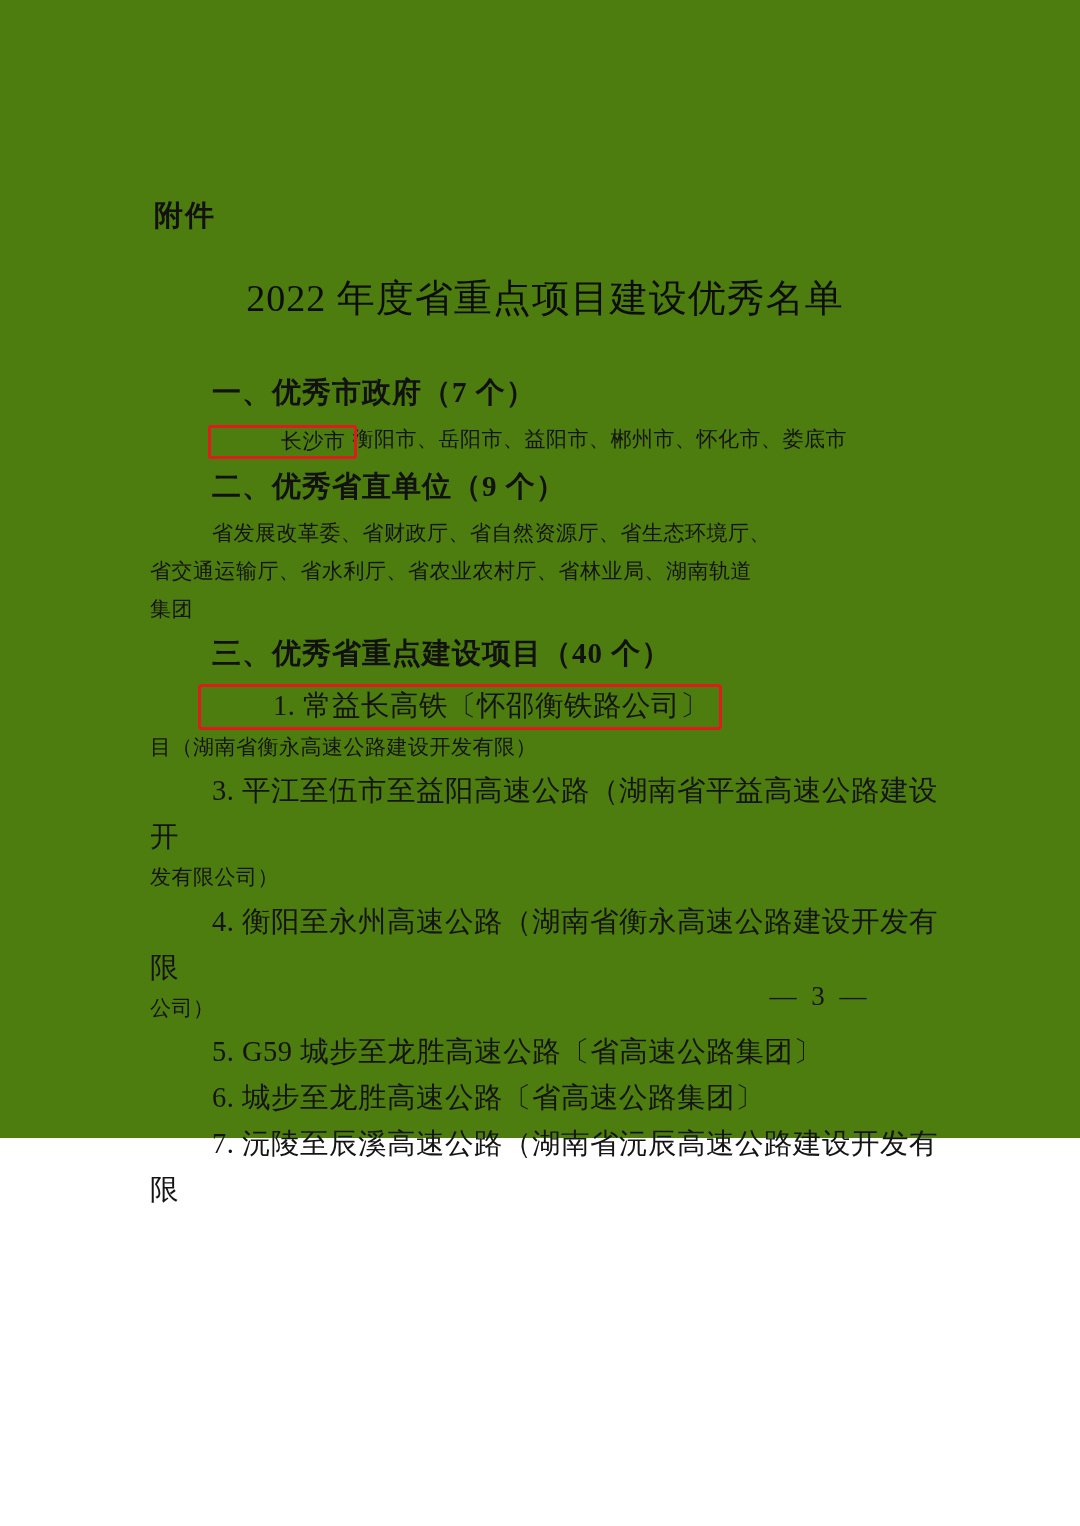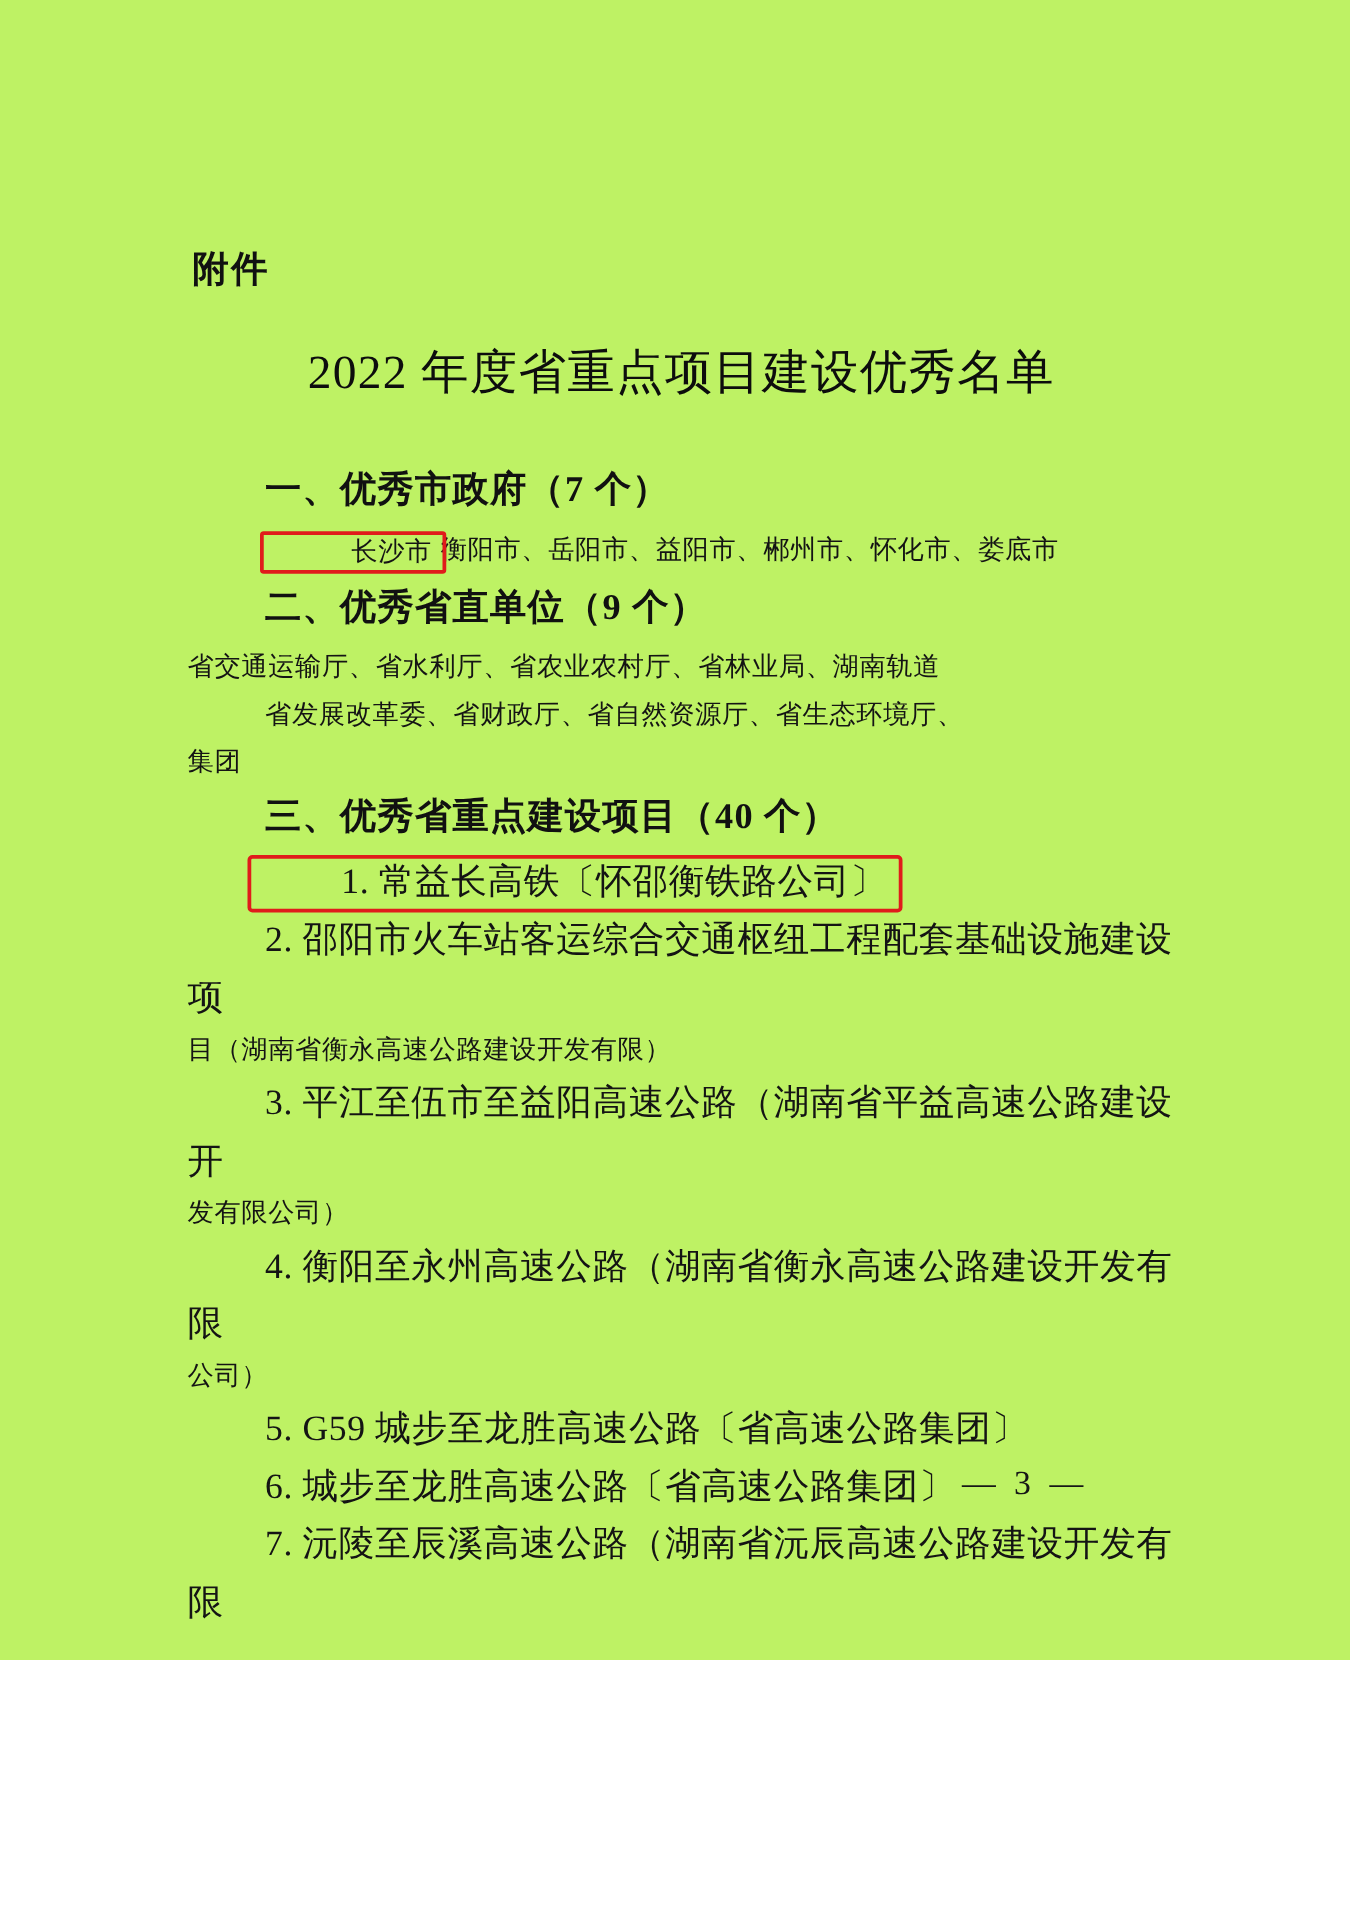--- a/index.html
+++ b/index.html
@@ -12,22 +12,22 @@
     background: #ffffff;
     font-family: "Liberation Serif", "DejaVu Serif", serif;
     color: #1a1a1a;
     position: relative;
     overflow: hidden;
   }
   .page {
     position: absolute;
     left: 0; top: 0;
     width: 1080px;
-    height: 1328px;
-    background: #bef264;
+    height: 1138px;
+    background: #4d7c0f;
   }
   .content {
     position: absolute;
     left: 150px;
     top: 196px;
     width: 790px;
   }
   .attachment-label {
     font-size: 29px;
     font-weight: bold;
@@ -116,29 +116,28 @@
   <div class="content">
 
     <div class="attachment-label">附件</div>
 
     <div class="doc-title">2022 年度省重点项目建设优秀名单</div>
 
     <div class="section-heading">一、优秀市政府（7 个）</div>
     <div class="para hl-row"><span class="hl-box">长沙市</span><span>衡阳市、岳阳市、益阳市、郴州市、怀化市、娄底市</span></div>
 
     <div class="section-heading">二、优秀省直单位（9 个）</div>
+    <div class="para">省发展改革委、省财政厅、省自然资源厅、省生态环境厅、</div>
     <div class="para no-indent">省交通运输厅、省水利厅、省农业农村厅、省林业局、湖南轨道</div>
-    <div class="para">省发展改革委、省财政厅、省自然资源厅、省生态环境厅、</div>
     <div class="para no-indent">集团</div>
 
     <div class="section-heading">三、优秀省重点建设项目（40 个）</div>
 
     <div class="list-item"><span class="hl-wrap-item"><span>1.</span>&nbsp;<span>常益长高铁〔怀邵衡铁路公司〕</span></span></div>
 
-    <div class="list-item"><span>2.</span>&nbsp;<span>邵阳市火车站客运综合交通枢纽工程配套基础设施建设项</span></div>
     <div class="para no-indent">目（湖南省衡永高速公路建设开发有限）</div>
 
     <div class="list-item"><span>3.</span>&nbsp;<span>平江至伍市至益阳高速公路（湖南省平益高速公路建设开</span></div>
     <div class="para no-indent">发有限公司）</div>
 
     <div class="list-item"><span>4.</span>&nbsp;<span>衡阳至永州高速公路（湖南省衡永高速公路建设开发有限</span></div>
     <div class="para no-indent">公司）</div>
 
     <div class="list-item"><span>5.</span>&nbsp;<span>G59 城步至龙胜高速公路〔省高速公路集团〕</span></div>
 

